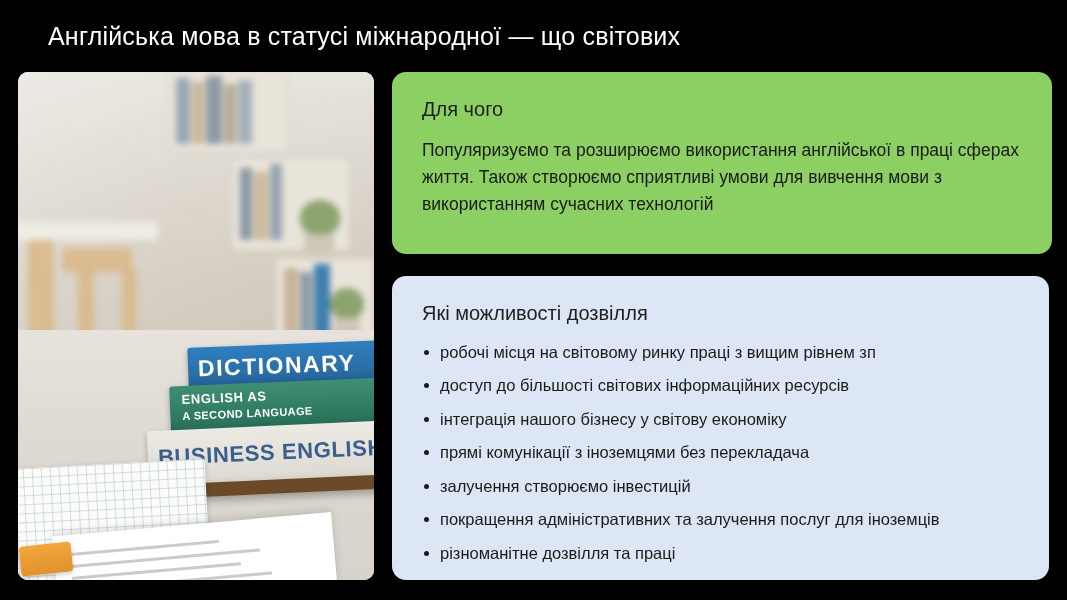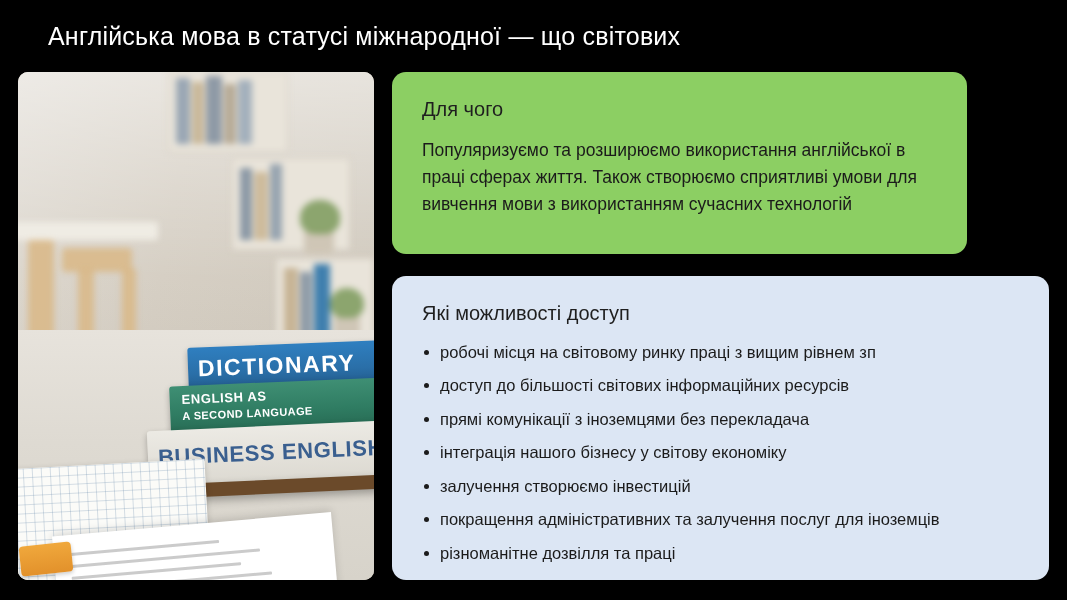--- a/index.html
+++ b/index.html
@@ -165,21 +165,21 @@
     box-shadow: 0 2px 4px rgba(0,0,0,0.2);
   }
 
   
   .card {
     position: absolute;
     border-radius: 14px;
     padding: 26px 30px 24px 30px;
   }
   .card-green {
-    left: 392px; top: 72px; width: 575px; height: 182px;
+    left: 392px; top: 72px; width: 660px; height: 182px;
     background: #8ccf63;
   }
   .card-blue {
     left: 392px; top: 276px; width: 657px; height: 304px;
     background: #dce6f4;
   }
   .card-title {
     font-size: 20px;
     color: #1f1f1f;
     margin-bottom: 16px;
@@ -281,25 +281,25 @@
 
     <div class="marker"></div>
   </div>
 
   <div class="card card-green">
     <div class="card-title">Для чого</div>
     <div class="card-body">Популяризуємо та розширюємо використання англійської в праці сферах життя. Також створюємо сприятливі умови для вивчення мови з використанням сучасних технологій</div>
   </div>
 
   <div class="card card-blue">
-    <div class="card-title">Які можливості доступ</div>
+    <div class="card-title">Які можливості дозвілля</div>
     <ul class="bullets">
       <li>робочі місця на світовому ринку праці з вищим рівнем зп</li>
       <li>доступ до більшості світових інформаційних ресурсів</li>
+      <li>інтеграція нашого бізнесу у світову економіку</li>
       <li>прямі комунікації з іноземцями без перекладача</li>
-      <li>інтеграція нашого бізнесу у світову економіку</li>
       <li>залучення створюємо інвестицій</li>
       <li>покращення адміністративних та залучення послуг для іноземців</li>
       <li>різноманітне дозвілля та праці</li>
     </ul>
   </div>
 
 </div>
 
 </body></html>

